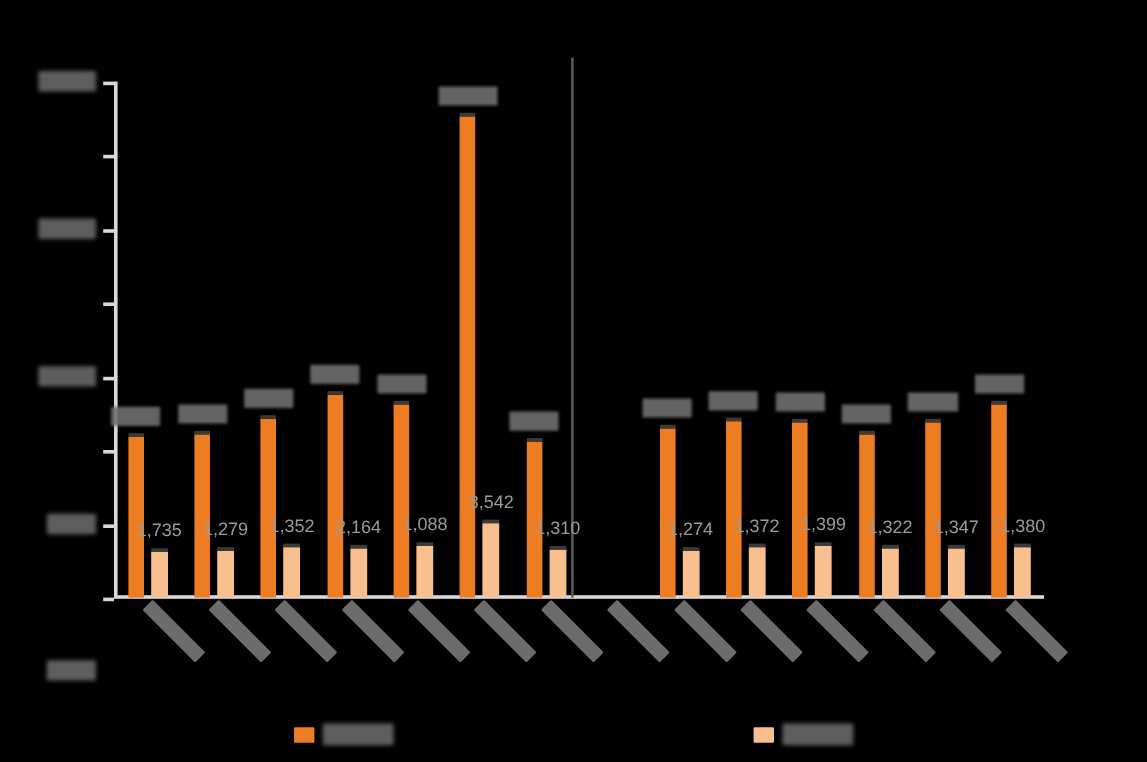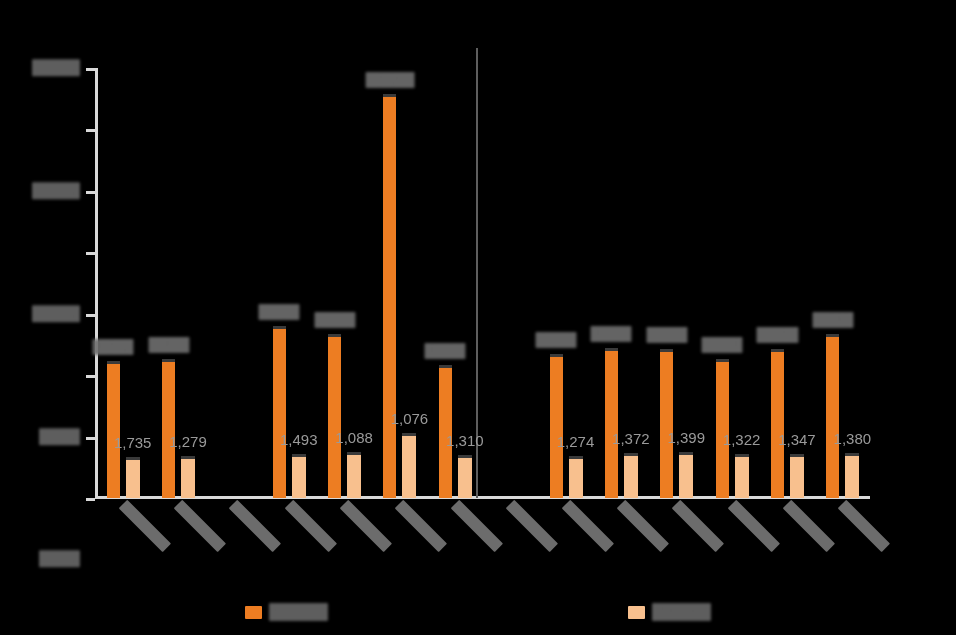--- a/index.html
+++ b/index.html
@@ -200,49 +200,59 @@
         <div class="group" style="left: 55.3571px; width: 55.3571px; text-align: center;">
           <div class="bar primary" title="4,417" style="left: 11.6786px; width: 13px; height: 135.665px;">
             <div class="bar-cap"></div>
           </div>
           <div class="bar secondary" title="1,279" style="left: 30.6786px; width: 14px; height: 39.2836px;">
             <div class="bar-cap"></div>
           </div>
           <div class="data-label" style="left: 18.1786px; bottom: 144.665px;">4,417</div>
           <div class="data-label secondary-label" style="left: 37.6786px; bottom: 48.2836px;">1,279</div>
         </div>
+        <div class="group" style="left: 110.714px; width: 55.3571px;">
+          <div class="bar primary" title="4,857" style="left: 11.6786px; width: 13px; height: 149.179px;">
+            <div class="bar-cap"></div>
+          </div>
+          <div class="bar secondary" title="1,352" style="left: 30.6786px; width: 14px; height: 41.5257px;">
+            <div class="bar-cap"></div>
+          </div>
+          <div class="data-label" style="left: 18.1786px; bottom: 158.179px;">4,857</div>
+          <div class="data-label secondary-label" style="left: 37.6786px; bottom: 50.5257px;">1,352</div>
+        </div>
         <div class="group" style="left: 166.071px; width: 55.3571px;">
           <div class="bar primary" title="5,502" style="left: 11.6786px; width: 13px; height: 168.99px;">
             <div class="bar-cap"></div>
           </div>
           <div class="bar secondary" title="1,337" style="left: 30.6786px; width: 14px; height: 41.065px;">
             <div class="bar-cap"></div>
           </div>
           <div class="data-label" style="left: 18.1786px; bottom: 177.99px;">5,502</div>
-          <div class="data-label secondary-label" style="left: 37.6786px; bottom: 50.065px;">1,493</div>
+          <div class="data-label secondary-label" style="left: 37.6786px; bottom: 50.065px;">2,164</div>
         </div>
         <div class="group" style="left: 221.429px; width: 55.3571px;">
           <div class="bar primary" title="5,245" style="left: 11.6786px; width: 13px; height: 161.096px;">
             <div class="bar-cap"></div>
           </div>
           <div class="bar secondary" title="1,403" style="left: 30.6786px; width: 14px; height: 43.0921px;">
             <div class="bar-cap"></div>
           </div>
           <div class="data-label" style="left: 18.1786px; bottom: 170.096px;">5,245</div>
           <div class="data-label secondary-label" style="left: 37.6786px; bottom: 52.0921px;">1,088</div>
         </div>
         <div class="group" style="left: 276.786px; width: 55.3571px;">
           <div class="bar primary" title="13,055" style="left: 11.6786px; width: 13px; height: 400.975px;">
             <div class="bar-cap"></div>
           </div>
           <div class="bar secondary" title="2,019" style="left: 30.6786px; width: 14px; height: 62.0121px;">
             <div class="bar-cap"></div>
           </div>
           <div class="data-label" style="left: 18.1786px; bottom: 409.975px;">13,055</div>
-          <div class="data-label secondary-label" style="left: 37.6786px; bottom: 71.0121px;">1,076</div>
+          <div class="data-label secondary-label" style="left: 37.6786px; bottom: 71.0121px;">3,542</div>
         </div>
         <div class="group" style="left: 332.143px; width: 55.3571px;">
           <div class="bar primary" title="4,222" style="left: 11.6786px; width: 13px; height: 129.676px;">
             <div class="bar-cap"></div>
           </div>
           <div class="bar secondary" title="1,310" style="left: 30.6786px; width: 14px; height: 40.2357px;">
             <div class="bar-cap"></div>
           </div>
           <div class="data-label" style="left: 18.1786px; bottom: 138.676px;">4,222</div>
           <div class="data-label secondary-label" style="left: 37.6786px; bottom: 49.2357px;">1,310</div>

